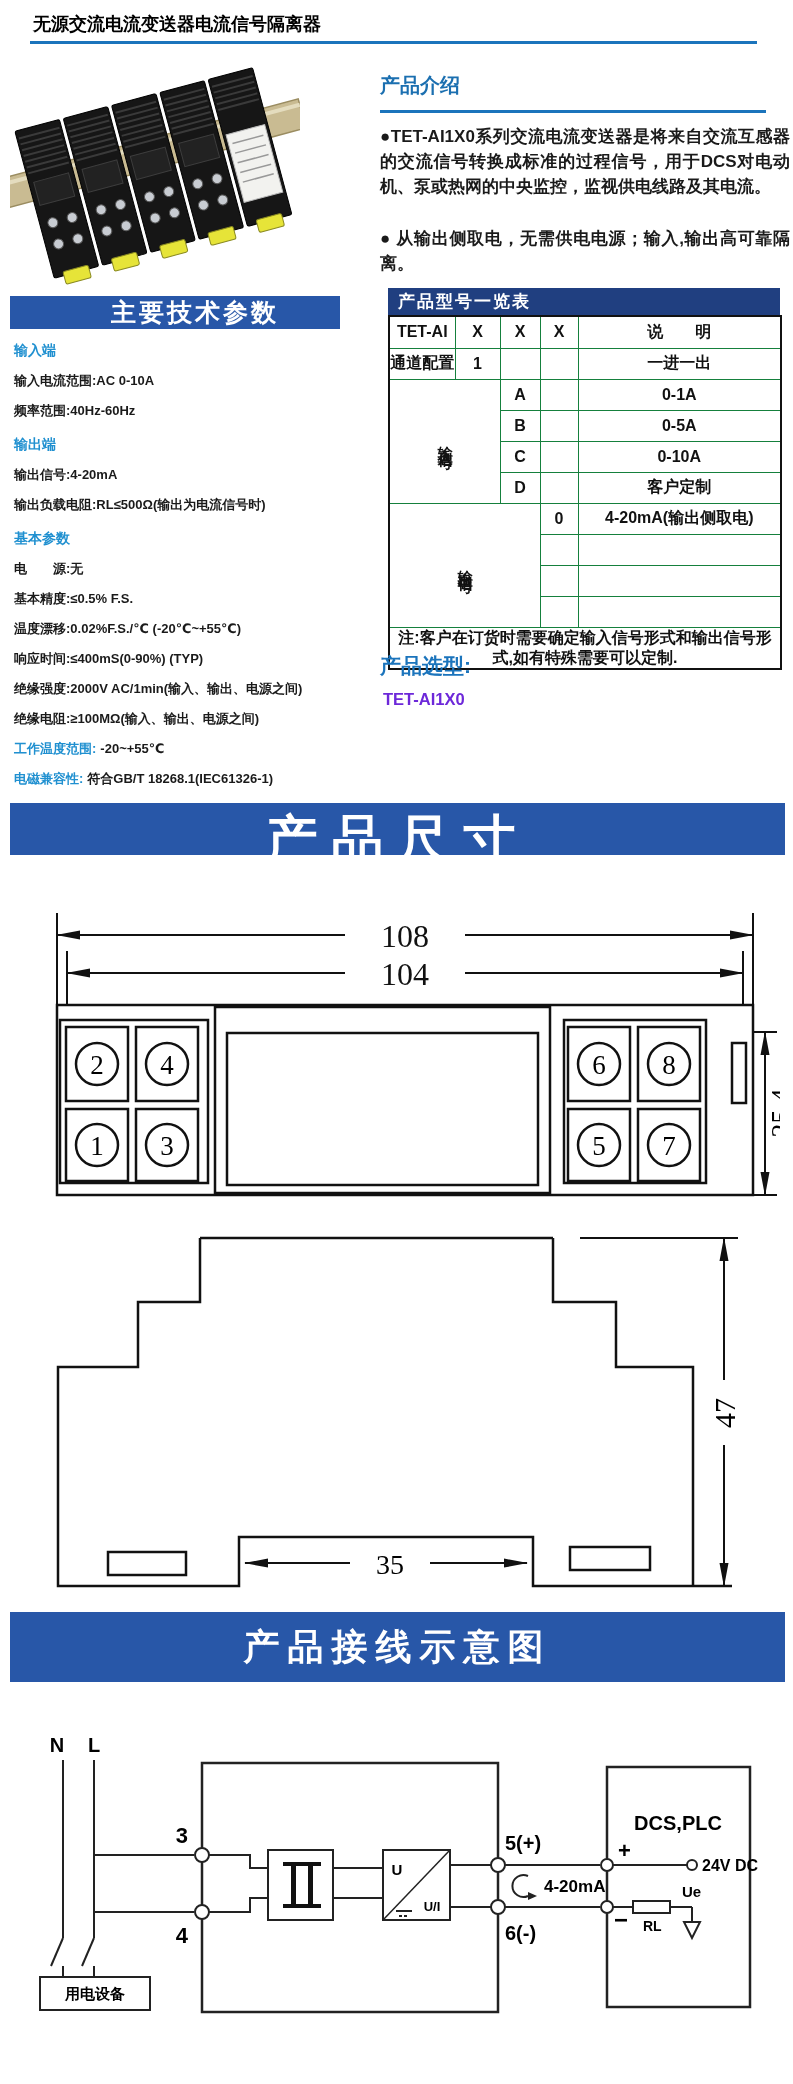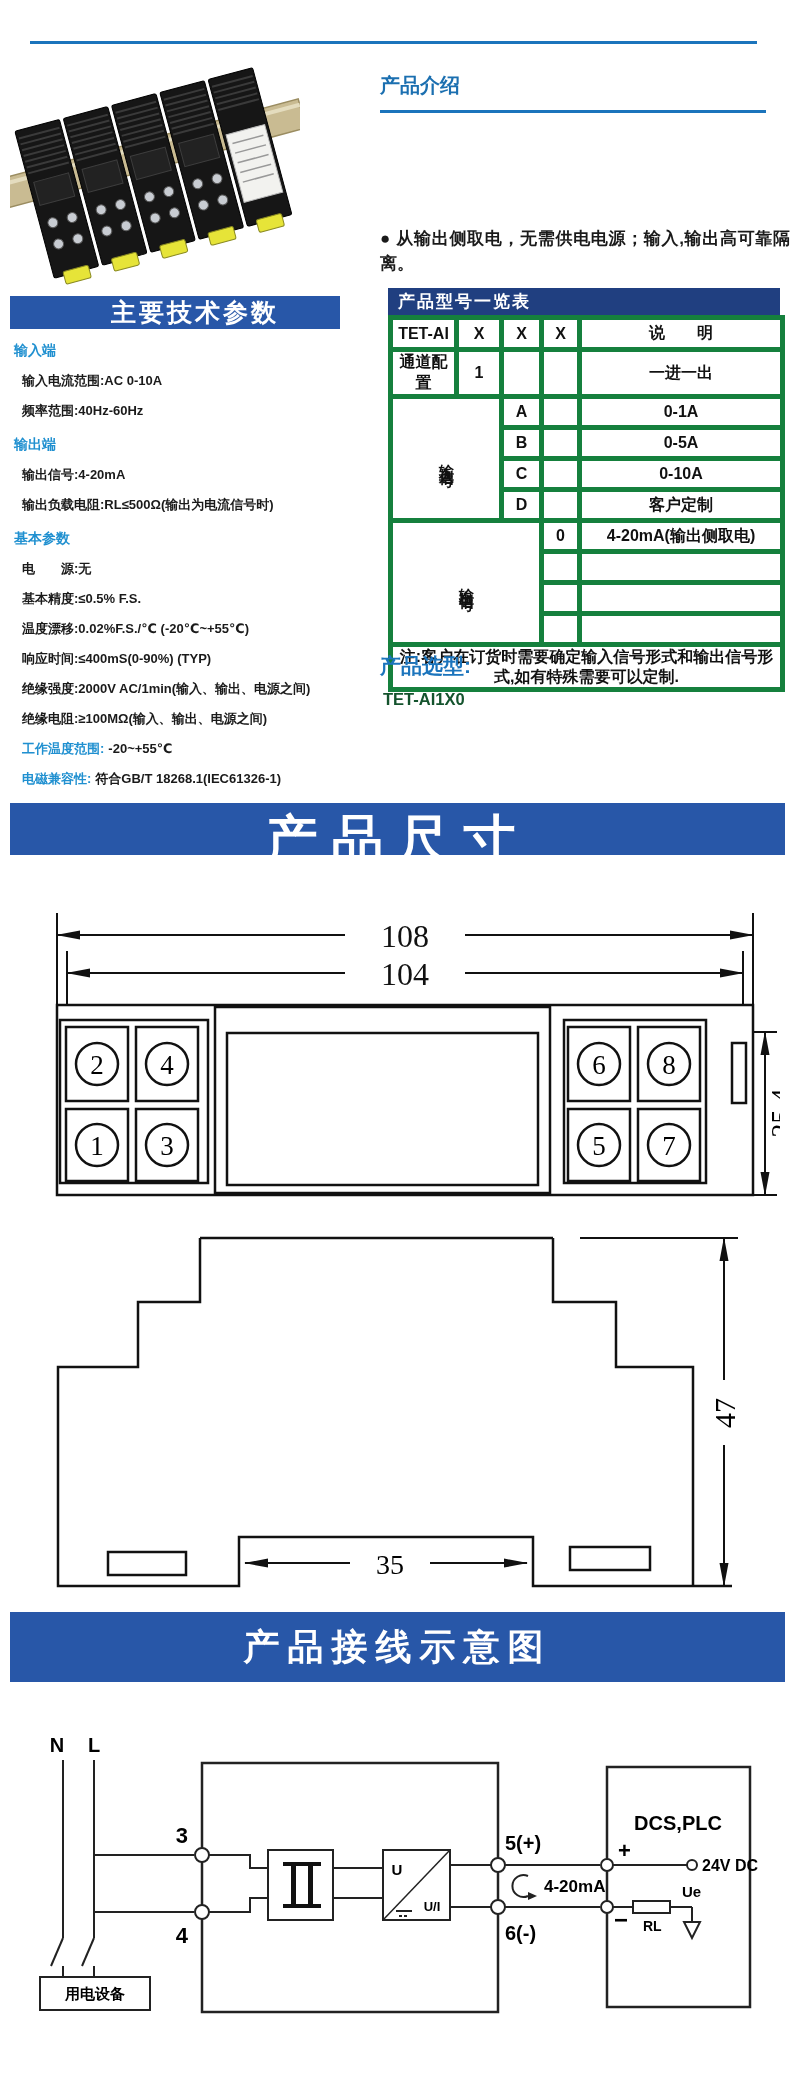--- a/index.html
+++ b/index.html
@@ -9,45 +9,46 @@
   .doc-title{font-family:"Liberation Serif","DejaVu Serif",serif;font-weight:bold;font-size:18px;color:#000;}
   .rule{background:#1B74BC;}
   .banner{background:#2857A8;color:#fff;font-weight:bold;text-align:center;}
   .tech-banner{height:33px;line-height:33px;font-size:25px;letter-spacing:3px;}
   .big-banner{height:52px;line-height:72px;font-size:52px;letter-spacing:14px;}
   .big-banner2{height:70px;line-height:70px;font-size:36px;letter-spacing:8px;}
   .intro-h{font-family:"Liberation Serif","DejaVu Serif",serif;font-weight:bold;font-size:20px;color:#1B6FB0;}
   .para{font-size:17px;font-weight:bold;line-height:25px;text-align:justify;color:#1a1a1a;}
   .plist{font-size:13px;font-weight:bold;color:#1a1a1a;}
   .plist .grp-h{color:#2090D0;font-size:14px;margin:16px 0 12px 0;}
-  .plist .itm{margin:0 0 12px 8px;}
+  .plist .itm{margin:0 0 12px 0;}
   .plist .lbl{color:#2090D0;margin-right:4px;}
   table.mtable{border-collapse:collapse;table-layout:fixed;width:392px;border:2px solid #111;}
-  table.mtable td{border:5px solid #15803d;text-align:center;vertical-align:middle;
+  table.mtable td{border:1px solid #15803d;text-align:center;vertical-align:middle;
                   font-weight:bold;font-size:16px;padding:0;overflow:hidden;}
   table.mtable tr{height:31px;}
   .mtable-title{width:392px;height:27px;background:#203F80;color:#fff;font-weight:bold;
                 font-size:17px;line-height:27px;padding-left:10px;letter-spacing:2px;box-sizing:border-box;}
   td.cellL{text-align:left;padding-left:4px;font-size:16px;}
   td.desc{text-align:left;padding-left:12px;font-size:16px;}
   td.small{font-size:12.5px;}
   td.note{font-size:12.5px;text-align:left;padding:3px 4px;height:24px;line-height:1.25;}
   .vtext{writing-mode:vertical-rl;text-orientation:upright;letter-spacing:3px;
          font-size:15px;font-weight:bold;display:inline-block;}
   .sel-h{font-weight:bold;font-size:21px;color:#1B74BC;}
-  .sel-t{font-weight:bold;font-size:16.5px;color:#14532d;}
+  .sel-t{font-weight:bold;font-size:16.5px;color:#6d28d9;}
   .caption{font-size:30px;font-weight:600;color:#1a1a1a;text-align:center;letter-spacing:2px;}
   svg text{font-family:"Liberation Serif","DejaVu Serif",serif;}
   svg text.sans{font-family:"Liberation Sans","DejaVu Sans",sans-serif;}
 </style>
 </head>
 <body>
 
 <div id="page">
 
+  <div class="abs doc-title" style="left:33px;top:12px;">无源交流电流变送器电流信号隔离器</div>
   <div class="abs rule" style="left:30px;top:41px;width:727px;height:3px;"></div>
 
   <svg class="abs" style="left:10px;top:55px;" width="290" height="238" viewBox="0 0 290 238">
     <g transform="translate(-6,4) rotate(-15 150 120)">
       <rect x="-25" y="80" width="335" height="30" fill="#C9BB92" stroke="#9A8C60" stroke-width="1.5"></rect>
       <rect x="-25" y="84" width="335" height="4" fill="#E4DCBE"></rect>
       <g>
         <g>
           <rect x="28" y="38" width="46" height="152" rx="2" fill="#161616" stroke="#000"></rect>
           <path d="M30 46h42M30 52h42M30 58h42M30 64h42M30 70h42M30 76h42M30 82h42" stroke="#3a3a3a" stroke-width="2"></path>
@@ -118,20 +119,21 @@
     <div class="itm">
       <span class="lbl">工作温度范围:</span><span>-20~+55℃</span>
     </div>
     <div class="itm">
       <span class="lbl">电磁兼容性:</span><span>符合GB/T 18268.1(IEC61326-1)</span>
     </div>
   </div>
 
   <div class="abs intro-h" style="left:380px;top:72px;">产品介绍</div>
   <div class="abs rule" style="left:380px;top:110px;width:386px;height:3px;"></div>
+  <div class="abs para" style="left:380px;top:124px;width:410px;">●TET-AI1X0系列交流电流变送器是将来自交流互感器的交流信号转换成标准的过程信号，用于DCS对电动机、泵或热网的中央监控，监视供电线路及其电流。</div>
   <div class="abs para" style="left:380px;top:226px;width:410px;">● 从输出侧取电，无需供电电源；输入,输出高可靠隔离。</div>
 
   <div class="abs" style="left:388px;top:288px;">
     <div class="mtable-title">产品型号一览表</div>
     <table class="mtable">
       <colgroup>
           <col style="width:66px">
           <col style="width:45px">
           <col style="width:40px">
           <col style="width:38px">

